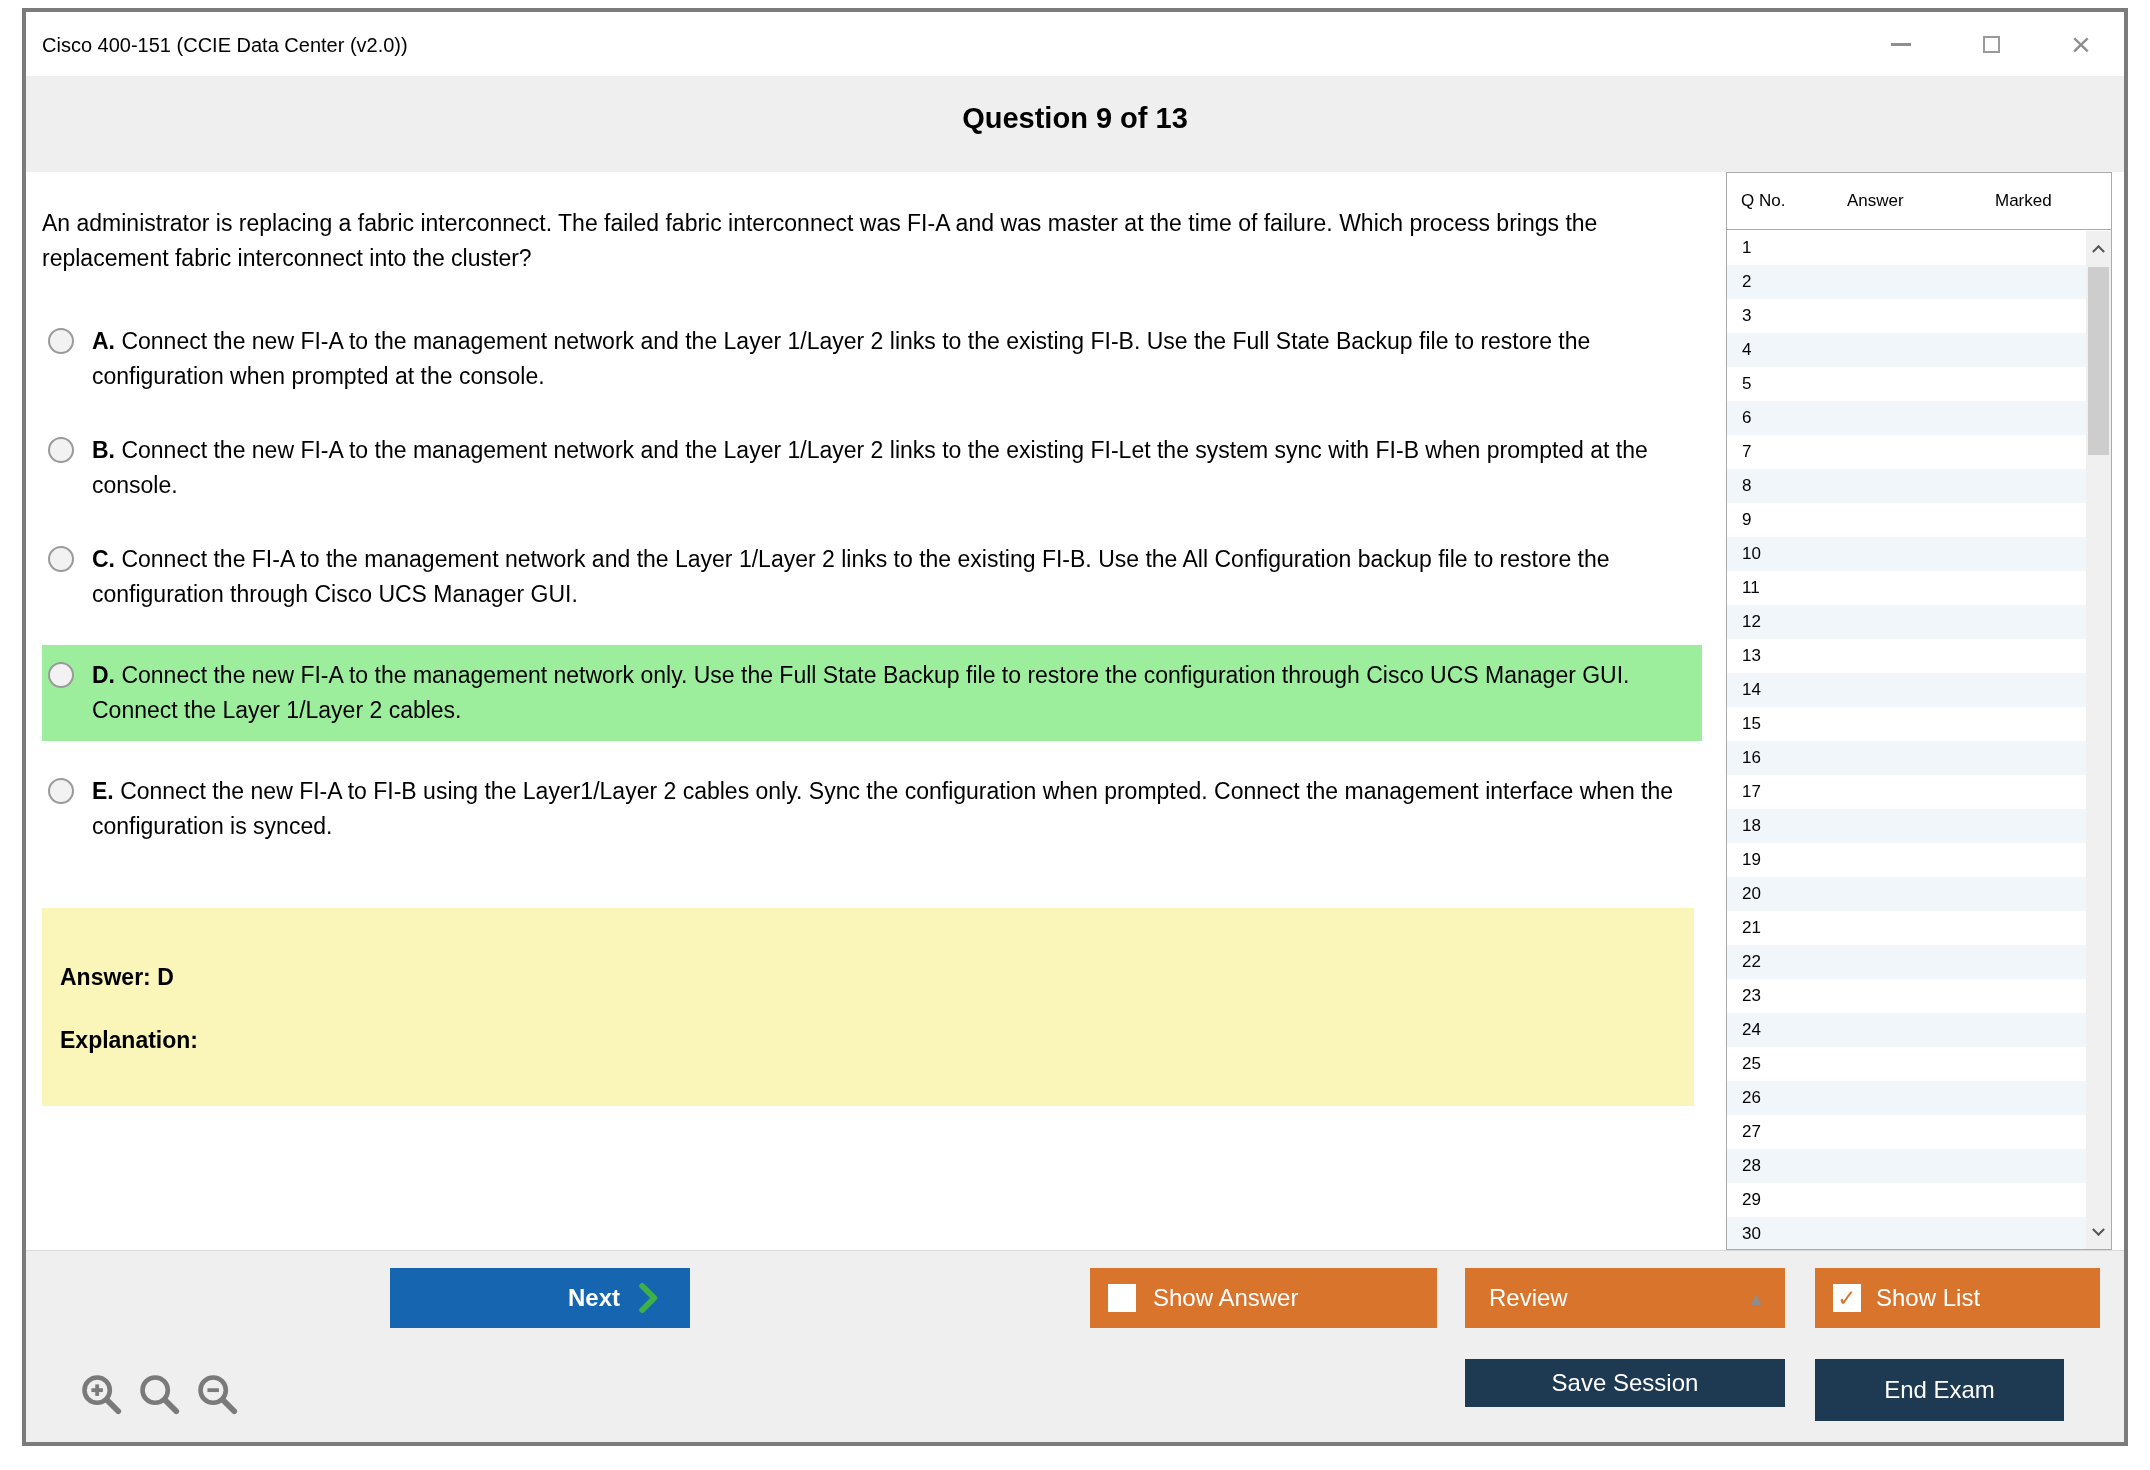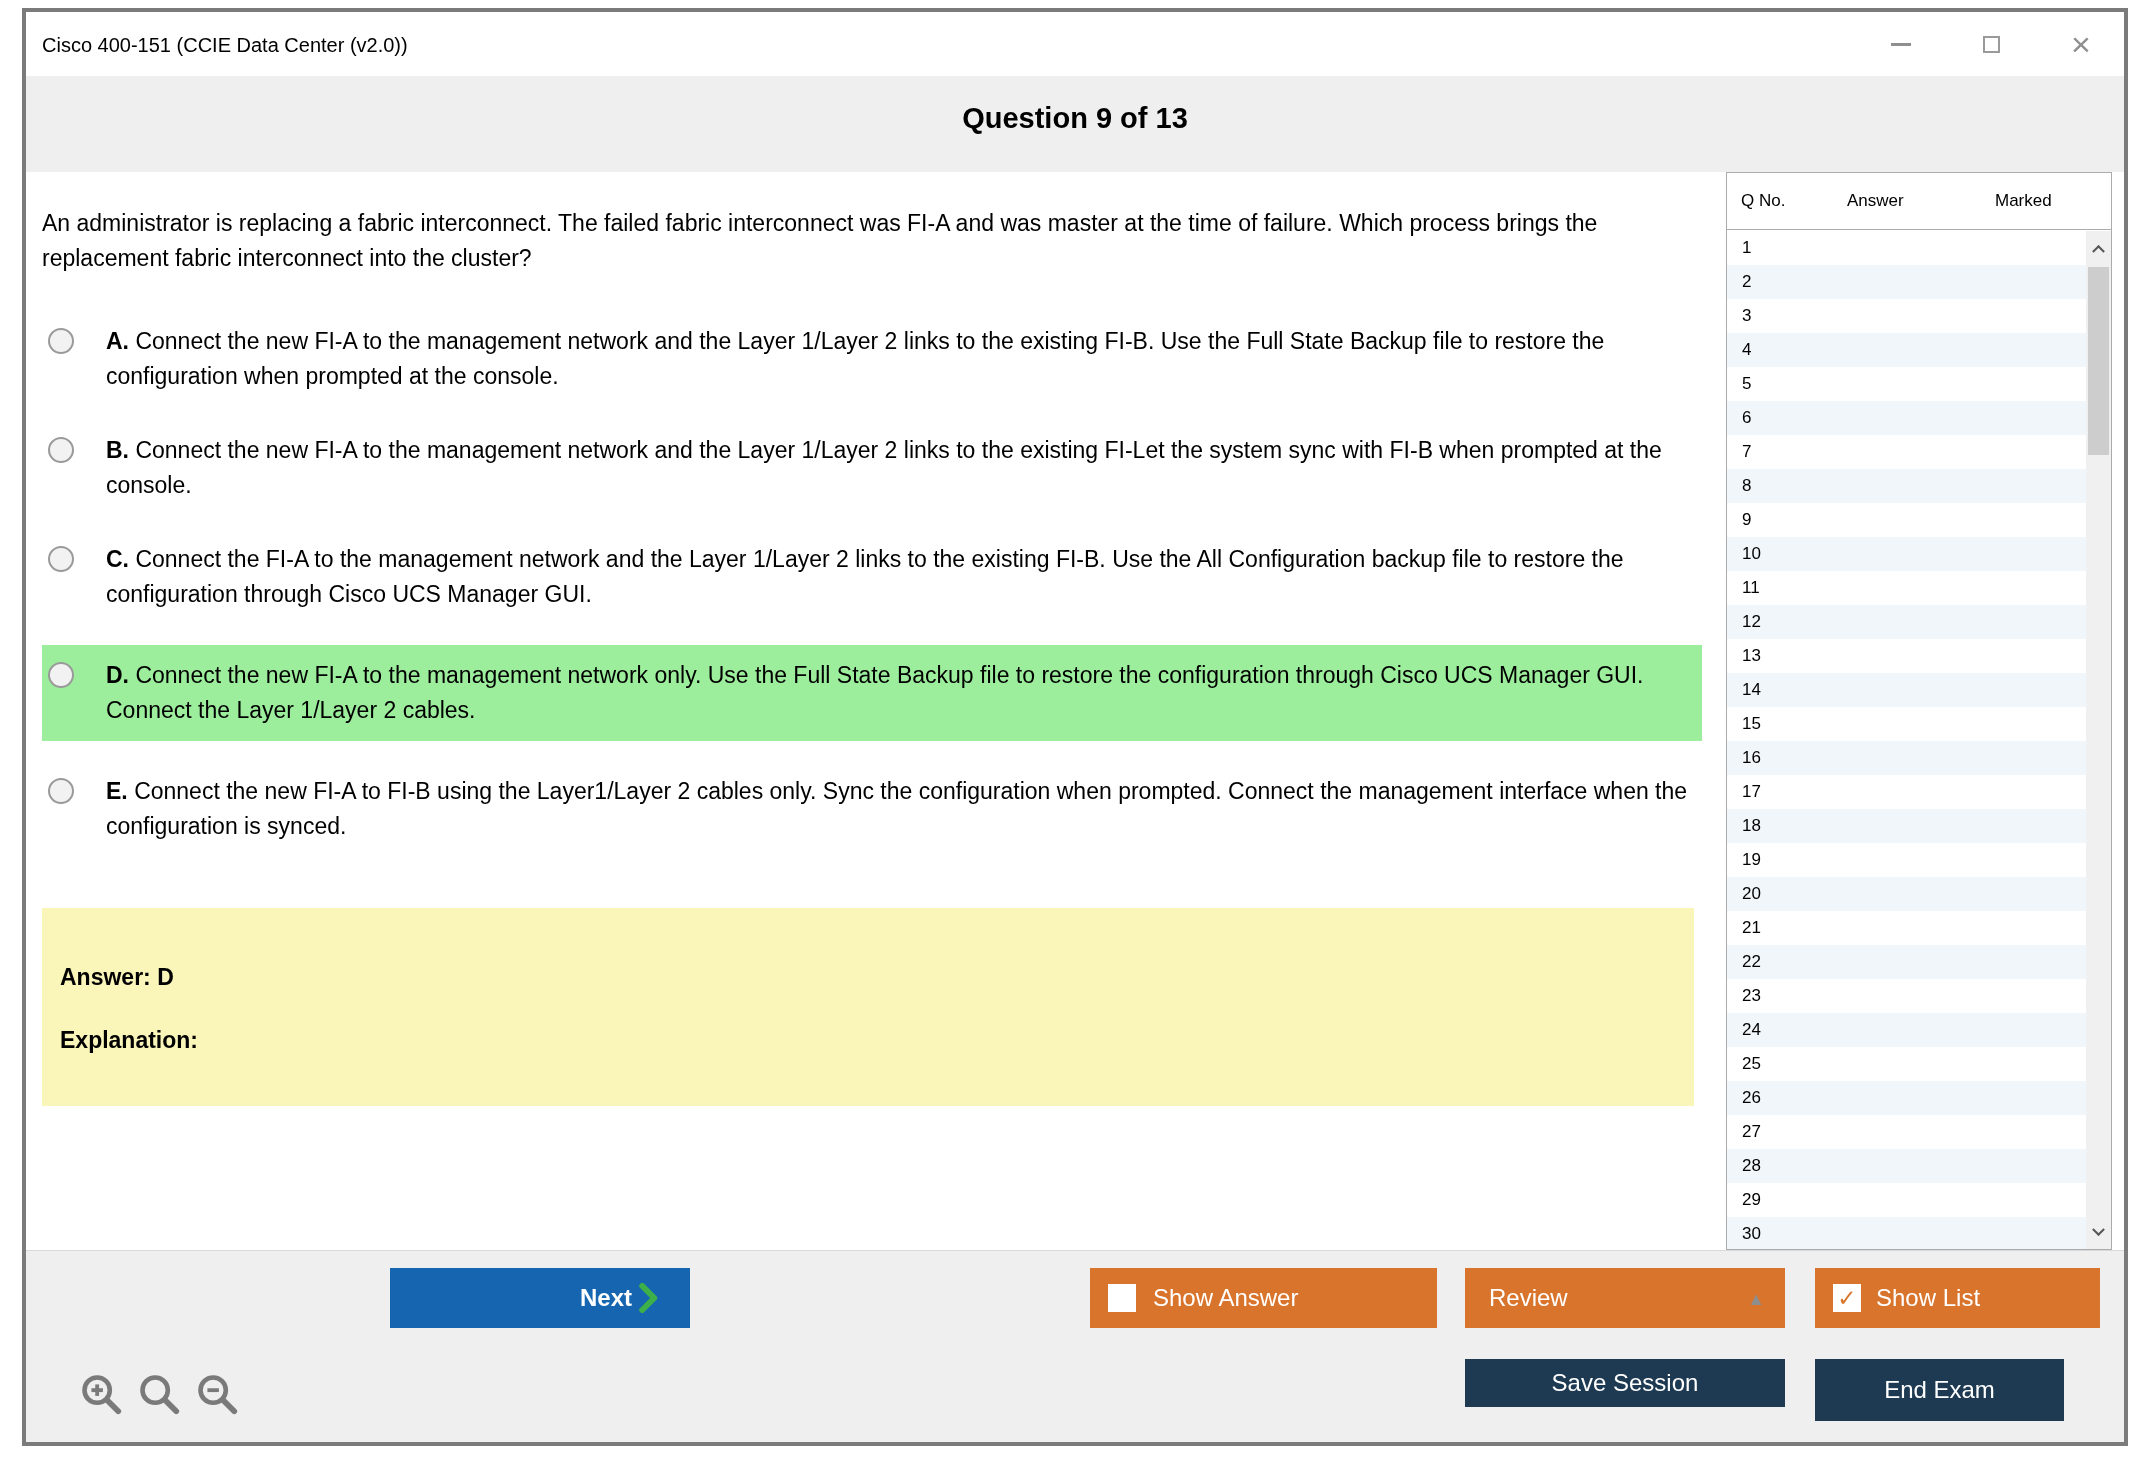--- a/index.html
+++ b/index.html
@@ -26,21 +26,21 @@
   .mark-label { color:#fff; font-size:23px; font-weight:bold; }
   .qcounter { position:absolute; left:0; right:0; top:26px; text-align:center;
               font-size:29px; font-weight:bold; }
 
   
   .bodyarea { position:relative; height:1078px; background:#fff; }
   .content { position:absolute; left:0; top:0; width:1700px; height:100%;
              padding:34px 24px 0 16px; font-size:23px; line-height:35px; }
   .qtext { margin-bottom:42px; }
 
-  .option { display:flex; align-items:flex-start; margin:0 0 27px 0; padding:6px 12px 6px 6px;gap:14px; }
+  .option { display:flex; align-items:flex-start; margin:0 0 27px 0; padding:6px 12px 6px 6px; }
   .radio { flex:0 0 26px; width:26px; height:26px; border-radius:50%;
            border:2px solid #9a9a9a; background:#f2f2f2; margin:4px 18px 0 0; cursor:pointer; }
   .option.highlight { background:#9cee9c; padding-top:13px; padding-bottom:13px; }
 
   .answer-box { margin-top:58px; margin-right:8px; background:#faf5b9; padding:52px 20px 48px 18px; }
   .answer-line { font-weight:bold; }
   .explain-line { font-weight:bold; margin-top:28px; }
 
   
   .sidebar { position:absolute; left:1700px; top:0; width:386px; height:100%;
@@ -60,21 +60,21 @@
   .sb-thumb { position:absolute; left:2px; right:2px; top:36px; height:188px; background:#cdcdcd; cursor:pointer; }
 
   
   .footer { position:relative; height:192px; background:#efefef; border-top:1px solid #d9d9d9; }
   .btn { position:absolute; display:flex; align-items:center; color:#fff; cursor:pointer; }
   .blue { background:#1565b0; font-weight:bold; font-size:24px; }
   .orange { background:#d9742c; font-size:24px; }
   .navy { background:#1e3a52; font-size:24px; justify-content:center; }
 
   .btn-prev { left:50px; top:17px; width:274px; height:60px; padding-left:32px; gap:18px; }
-  .btn-next { left:364px; top:17px; width:300px; height:60px; justify-content:flex-end; padding-right:30px; gap:6px; }
+  .btn-next { left:364px; top:17px; width:300px; height:60px; justify-content:flex-end; padding-right:30px; gap:18px; }
 
   .btn-show-answer { left:1064px; top:17px; width:347px; height:60px; padding-left:18px; gap:17px; }
   .btn-review { left:1439px; top:17px; width:320px; height:60px; padding-left:24px; }
   .btn-show-list { left:1789px; top:17px; width:285px; height:60px; padding-left:18px; gap:15px; }
   .btn-save { left:1439px; top:108px; width:320px; height:48px; }
   .btn-end { left:1789px; top:108px; width:249px; height:62px; }
 
   .cb { width:28px; height:28px; background:#fff; display:flex; align-items:center; justify-content:center; }
   .cb .check { color:#d9742c; font-size:23px; font-weight:bold; line-height:28px; }
   .review-tri { position:absolute; right:20px; top:21px; color:#8e8e8e; font-size:18px; }

